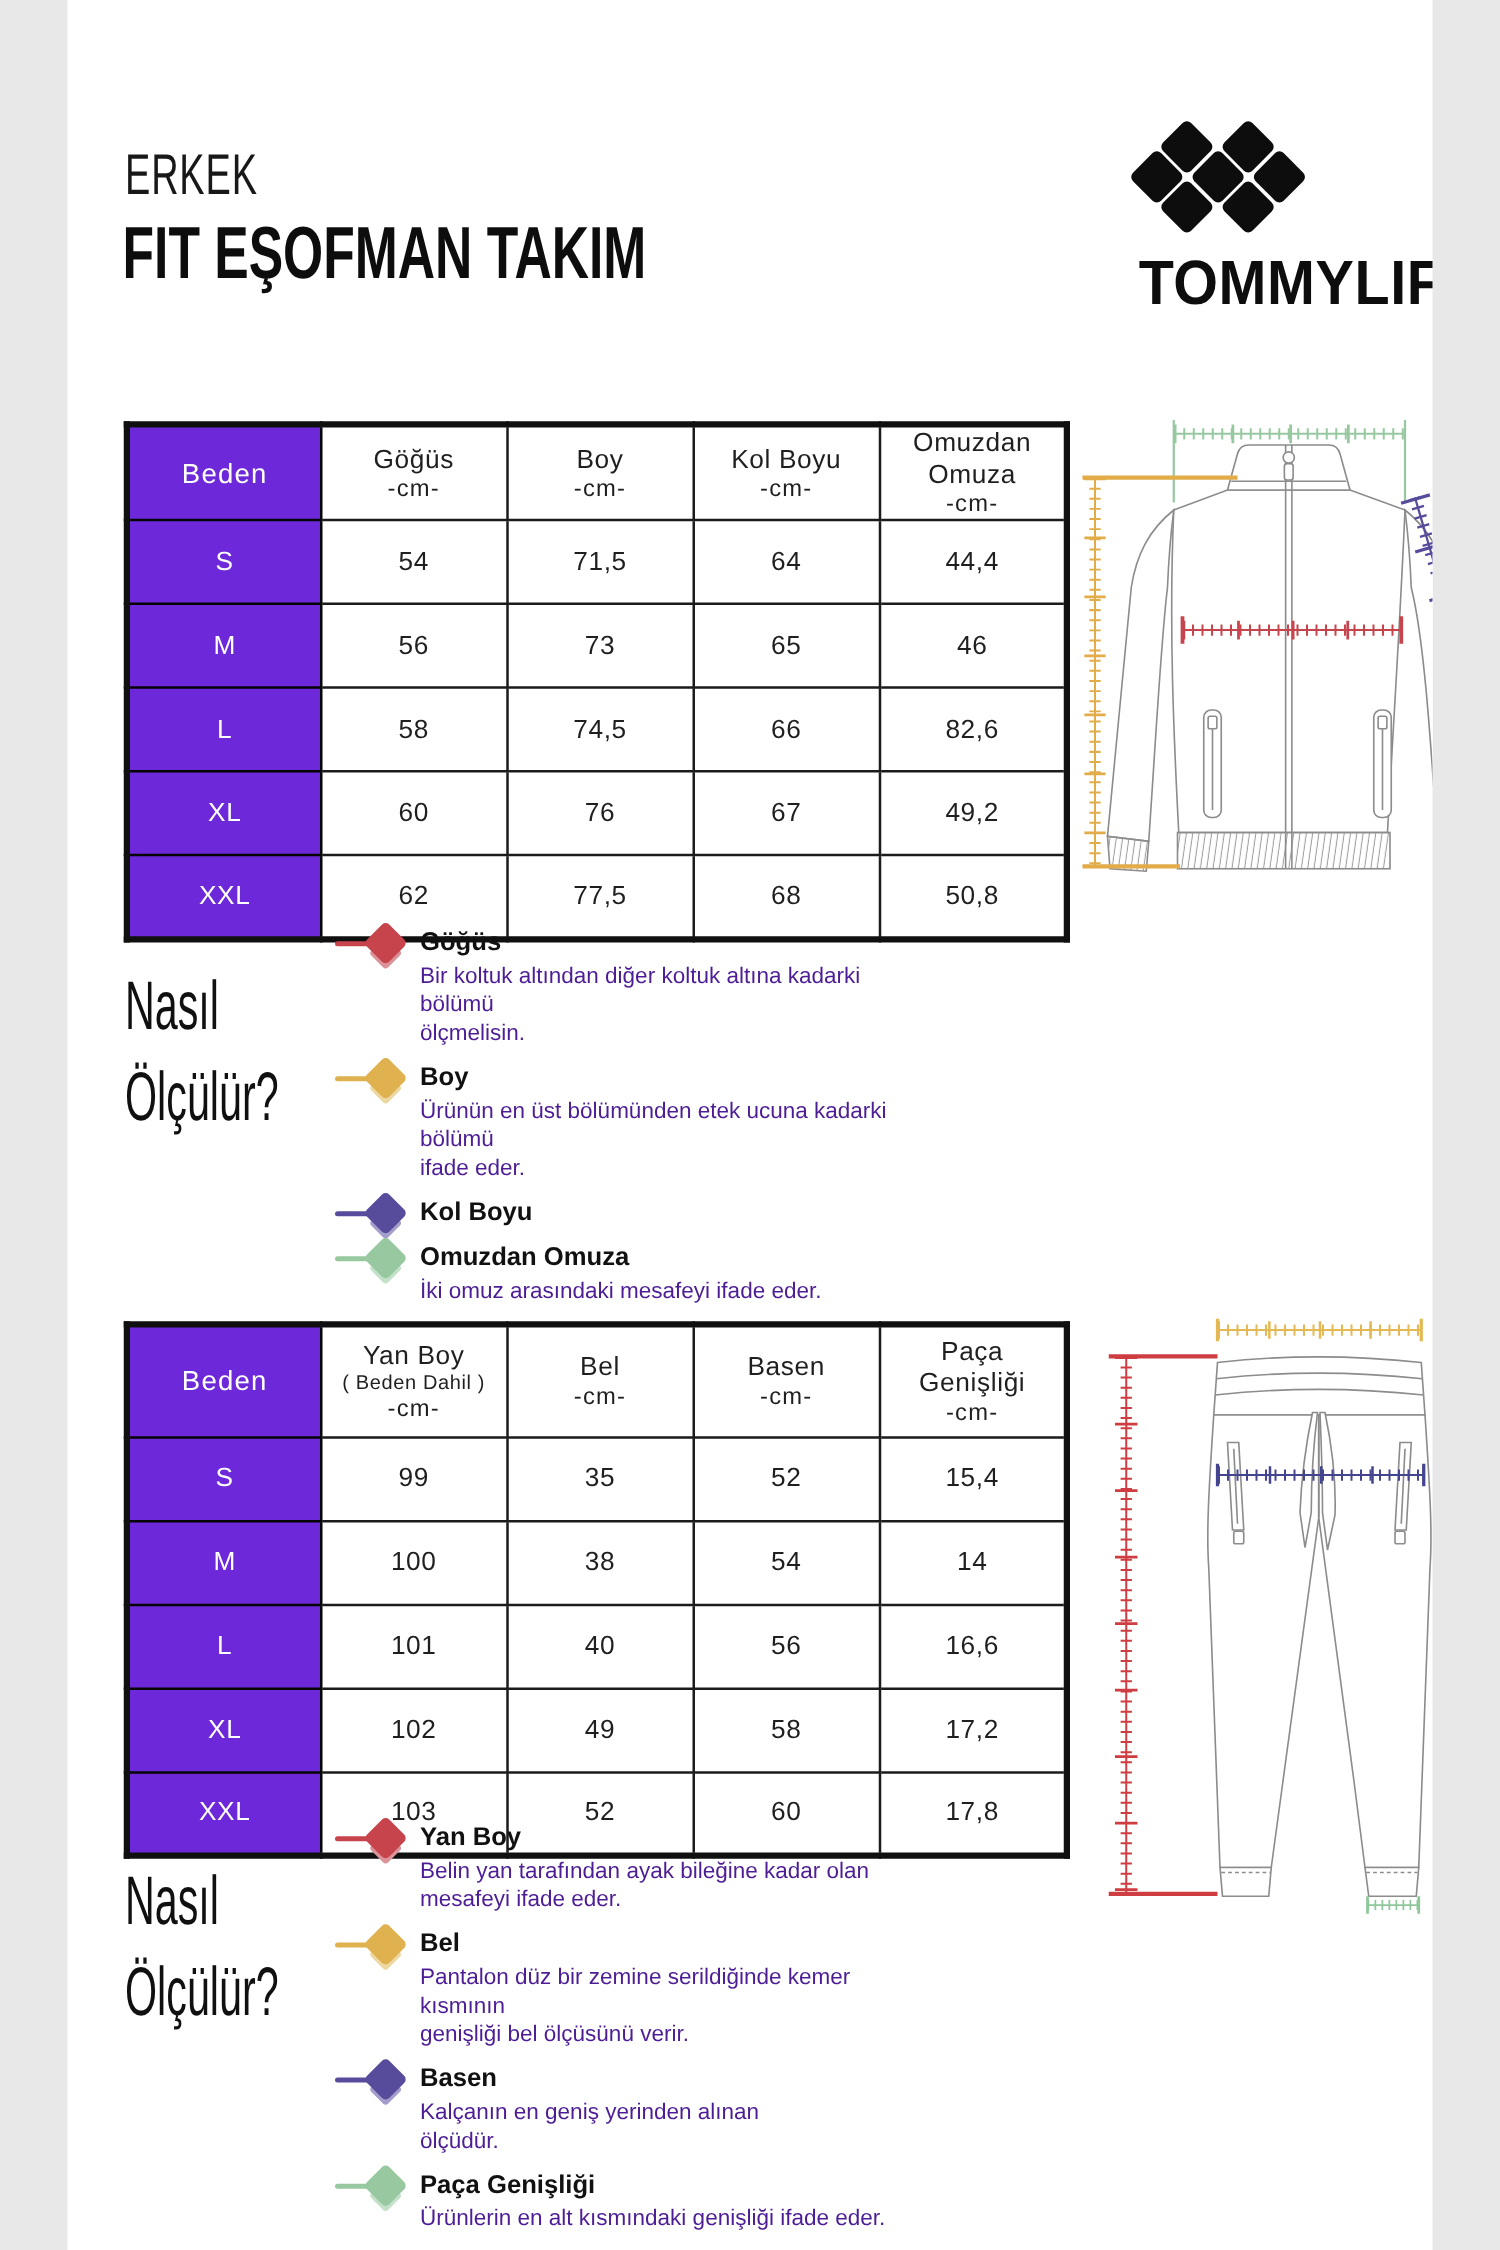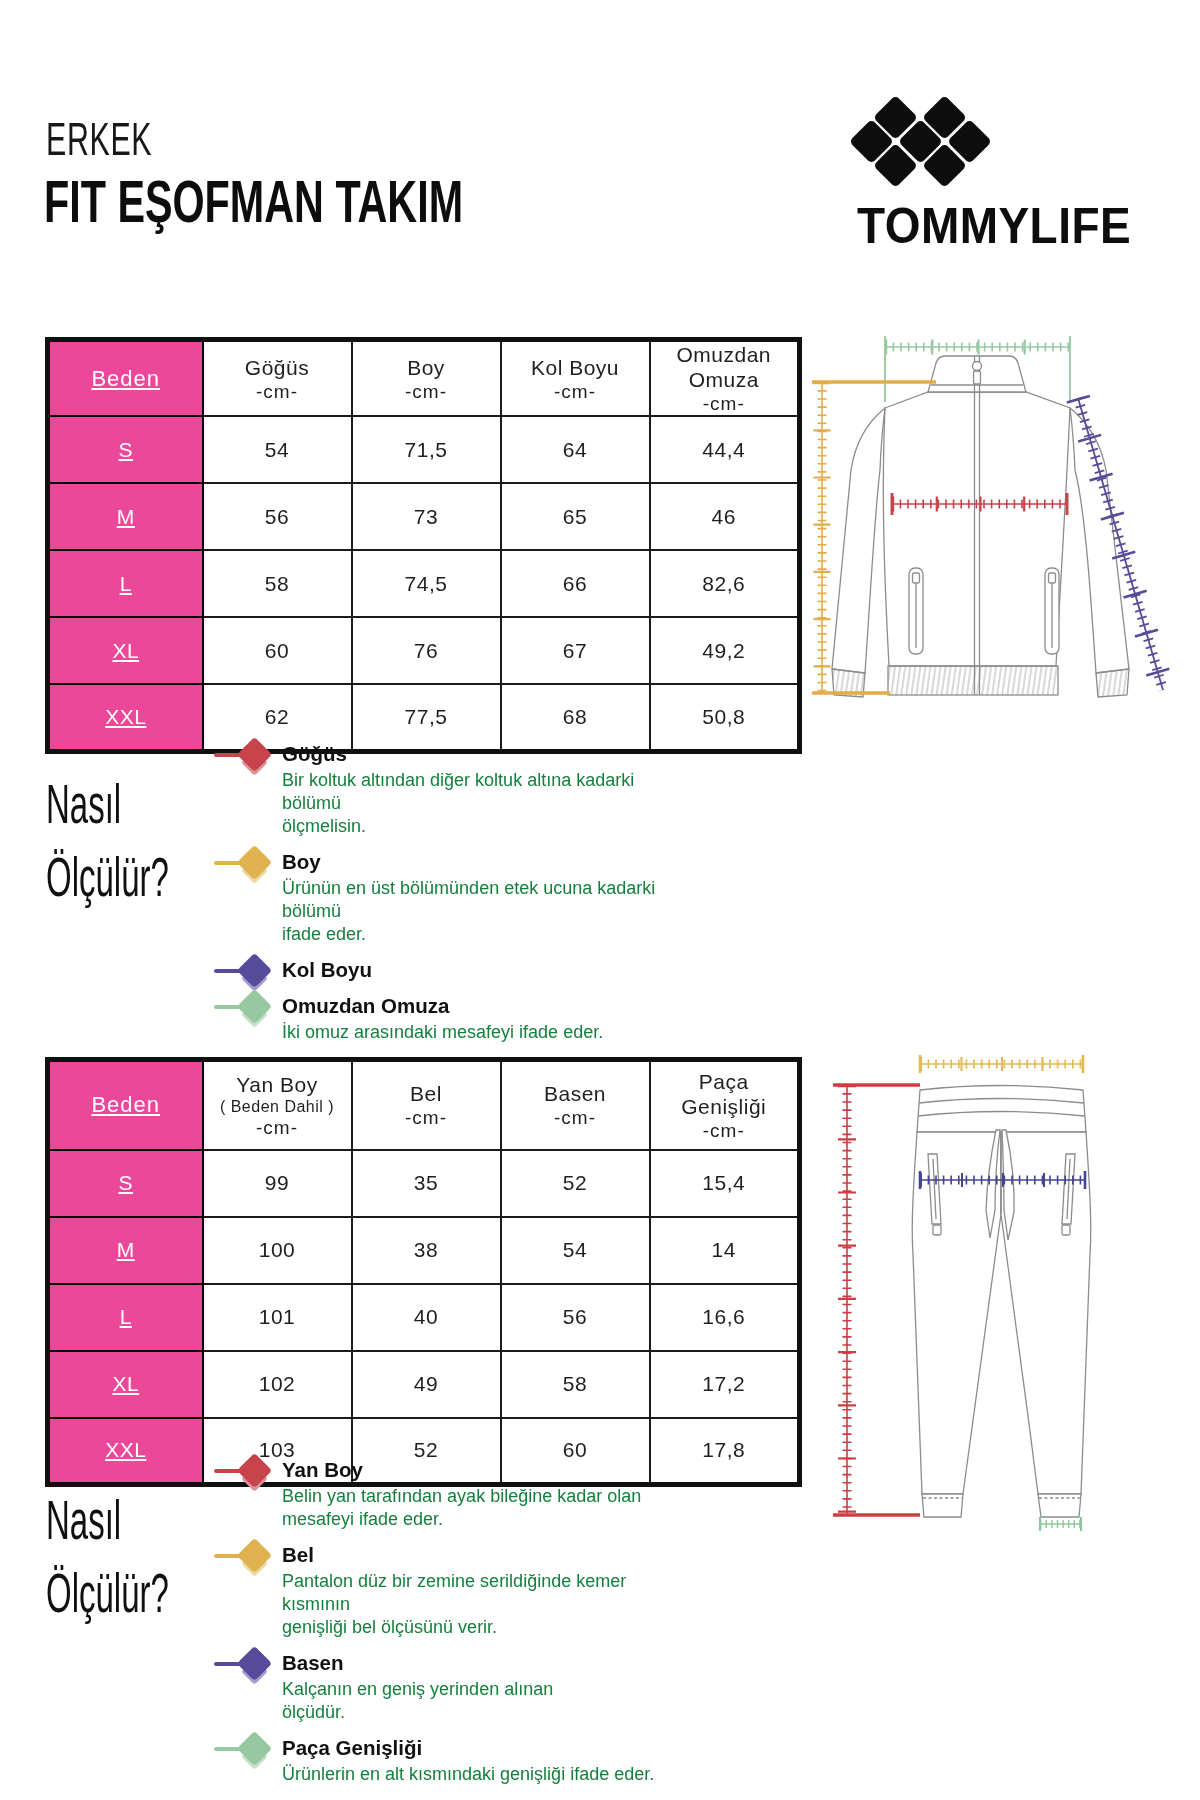--- a/index.html
+++ b/index.html
@@ -1,17 +1,17 @@
 <!DOCTYPE html>
 <html><head>
 <meta charset="utf-8">
 <style>
   html,body { margin:0; padding:0; background:#e8e8e8; }
   .page {
-    position:relative; width:1200px; height:1800px; margin:0 auto;
+    position:relative; width:1092px; height:1800px; margin:0 auto;
     background:#ffffff; overflow:hidden;
     font-family:"Liberation Sans", sans-serif; color:#1f1f1f;
   }
   .cond { display:inline-block; transform-origin:left center; white-space:pre-line; }
 
   
   .subtitle {
     position:absolute; left:46px; top:112px;
     font-size:46px; font-weight:400; letter-spacing:1px; color:#181818;
     transform:scaleX(0.66);
@@ -31,21 +31,21 @@
   .size-table {
     position:absolute; left:45px; width:752px;
     border-collapse:collapse; table-layout:fixed;
     border:5px solid #101010;
   }
   .size-table th, .size-table td {
     border:2px solid #1b1b1b; text-align:center; vertical-align:middle;
     font-size:21px; letter-spacing:0.5px; color:#1f1f1f; font-weight:400;
     padding:0;
   }
-  .size-table .size-col { background:#ec4899; color:#ffffff; border-color:#050505;text-decoration:underline; }
+  .size-table .size-col { background:#6d28d9; color:#ffffff; border-color:#050505; }
   .size-table th.size-col { font-size:22px; font-weight:400; letter-spacing:1px; }
   .t1 { top:337px; }
   .t2 { top:1057px; }
   .t1 thead tr { height:74px; }
   .t2 thead tr { height:90px; }
   .t1 tbody tr { height:67px; }
   .t2 tbody tr { height:67px; }
   .h-label { white-space:pre-line; line-height:25px; font-size:21px; }
   .h-sub { font-size:16px; line-height:19px; }
   .h-sub:empty { display:none; }
@@ -58,21 +58,21 @@
     transform:scaleX(0.60); white-space:pre-line;
   }
   .mt1 { top:768px; }
   .mt2 { top:1484px; }
 
   .legend { position:absolute; left:174px; width:520px; }
   .lg1 { top:742px; }
   .lg2 { top:1458px; }
   .legend-item { position:relative; padding-left:108px; margin-bottom:12px; }
   .legend-name { font-size:20.5px; font-weight:700; color:#111; line-height:24px; }
-  .legend-desc { font-size:18px; line-height:23px; color:#15803d; white-space:pre-line; margin-top:3px; }
+  .legend-desc { font-size:18px; line-height:23px; color:#4c1d95; white-space:pre-line; margin-top:3px; }
   .marker { position:absolute; left:40px; top:0px; width:66px; height:34px; }
   .m-line  { position:absolute; left:0; top:11px; width:32px; height:4px; border-radius:2px; }
   .m-under { position:absolute; left:31px; top:11px; width:19px; height:19px; border-radius:3px; transform:rotate(45deg); }
   .m-diamond { position:absolute; left:28px; top:0px; width:25px; height:25px; border-radius:4px; transform:rotate(45deg); }
 
   .c-red    .m-line, .c-red    .m-diamond { background:#C7444D; }
   .c-red    .m-under  { background:#DB9298; }
   .c-yellow .m-line, .c-yellow .m-diamond { background:#DFB14F; }
   .c-yellow .m-under  { background:#EDD8A2; }
   .c-purple .m-line, .c-purple .m-diamond { background:#564C9B; }

